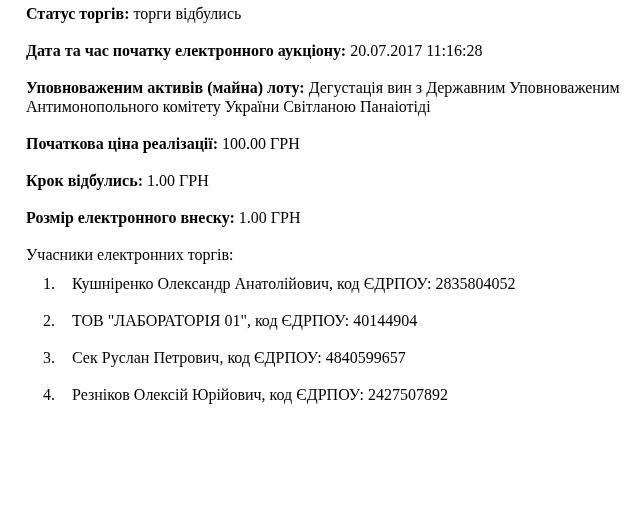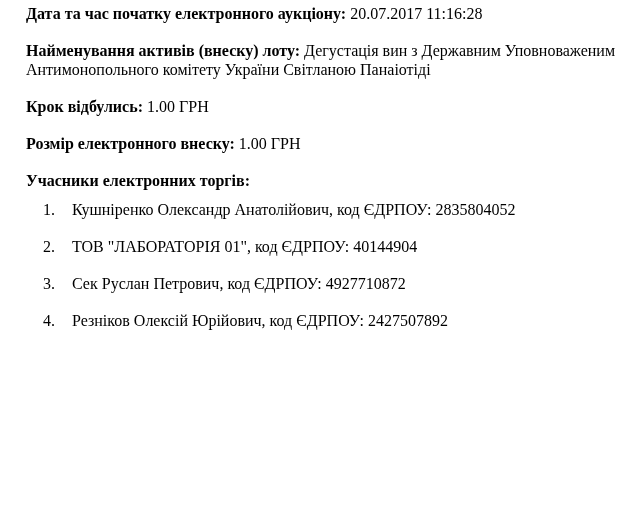--- a/index.html
+++ b/index.html
@@ -23,21 +23,21 @@
   }
   .field {
     max-width: 600px;
     margin: 0 0 18px 0;
   }
   .field-label {
     font-weight: bold;
   }
   .participants-heading {
     margin: 0 0 10px 0;
-    font-weight: bold;
+    font-weight: normal;
   }
   .participant-list {
     margin: 0;
     padding: 0;
   }
   .participant-row {
     display: flex;
     margin: 0 0 18px 17px;
   }
   .participant-number {
@@ -47,26 +47,28 @@
   .participant-text {
     flex: 1 1 auto;
     margin-left: 14px;
   }
 </style>
 </head>
 <body>
 
 <div class="doc">
 
+  <p class="field"><span class="field-label">Статус торгів:</span> <span>торги відбулись</span></p>
 
   <p class="field"><span class="field-label">Дата та час початку електронного аукціону:</span> <span>20.07.2017 11:16:28</span></p>
 
 
-  <p class="field"><span class="field-label">Найменування активів (внеску) лоту:</span> <span>Дегустація вин з Державним Уповноваженим Антимонопольного комітету України Світланою Панаіотіді</span></p>
+  <p class="field"><span class="field-label">Уповноваженим активів (майна) лоту:</span> <span>Дегустація вин з Державним Уповноваженим Антимонопольного комітету України Світланою Панаіотіді</span></p>
 
+  <p class="field"><span class="field-label">Початкова ціна реалізації:</span> <span>100.00 ГРН</span></p>
 
 
   <p class="field"><span class="field-label">Крок відбулись:</span> <span>1.00 ГРН</span></p>
 
   <p class="field"><span class="field-label">Розмір електронного внеску:</span> <span>1.00 ГРН</span></p>
 
   <p class="participants-heading">Учасники електронних торгів:</p>
 
   <div class="participant-list">
 
@@ -75,21 +77,21 @@
       <span class="participant-text">Кушніренко Олександр Анатолійович, код ЄДРПОУ: 2835804052</span>
     </div>
 
     <div class="participant-row">
       <span class="participant-number">2.</span>
       <span class="participant-text">ТОВ "ЛАБОРАТОРІЯ 01", код ЄДРПОУ: 40144904</span>
     </div>
 
     <div class="participant-row">
       <span class="participant-number">3.</span>
-      <span class="participant-text">Сек Руслан Петрович, код ЄДРПОУ: 4927710872</span>
+      <span class="participant-text">Сек Руслан Петрович, код ЄДРПОУ: 4840599657</span>
     </div>
 
     <div class="participant-row">
       <span class="participant-number">4.</span>
       <span class="participant-text">Резніков Олексій Юрійович, код ЄДРПОУ: 2427507892</span>
     </div>
 
   </div>
 
 </div>

